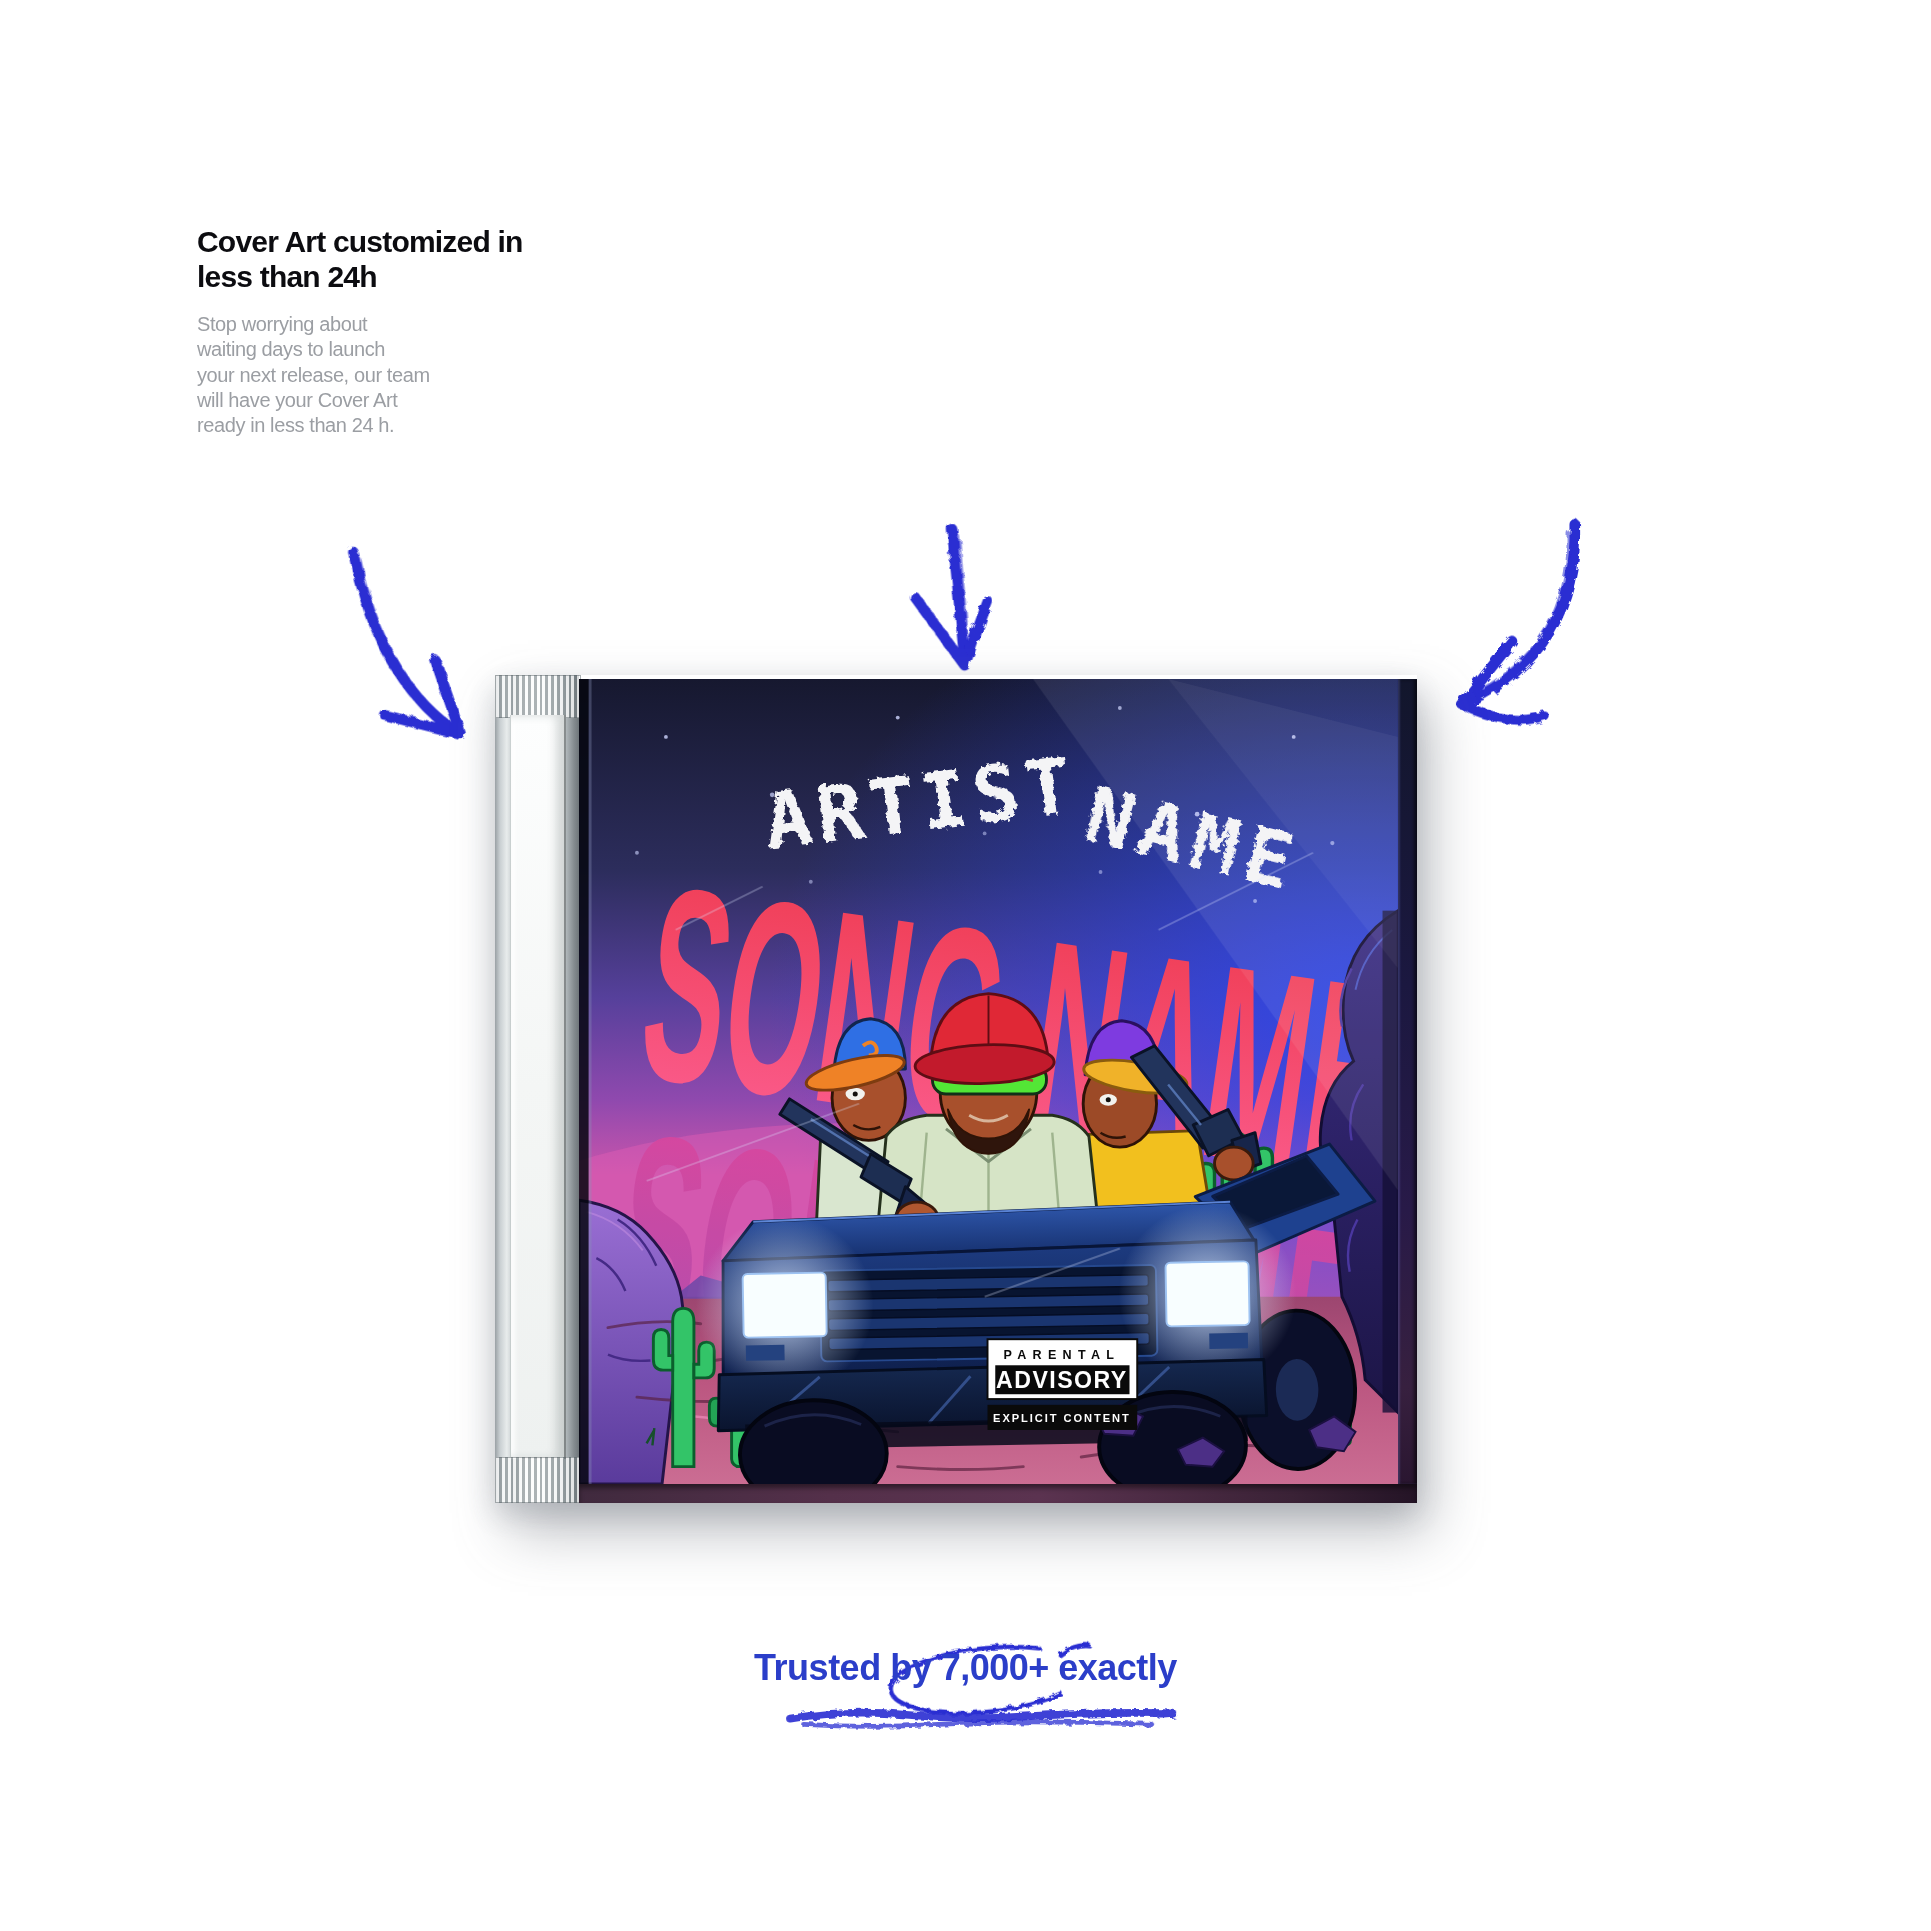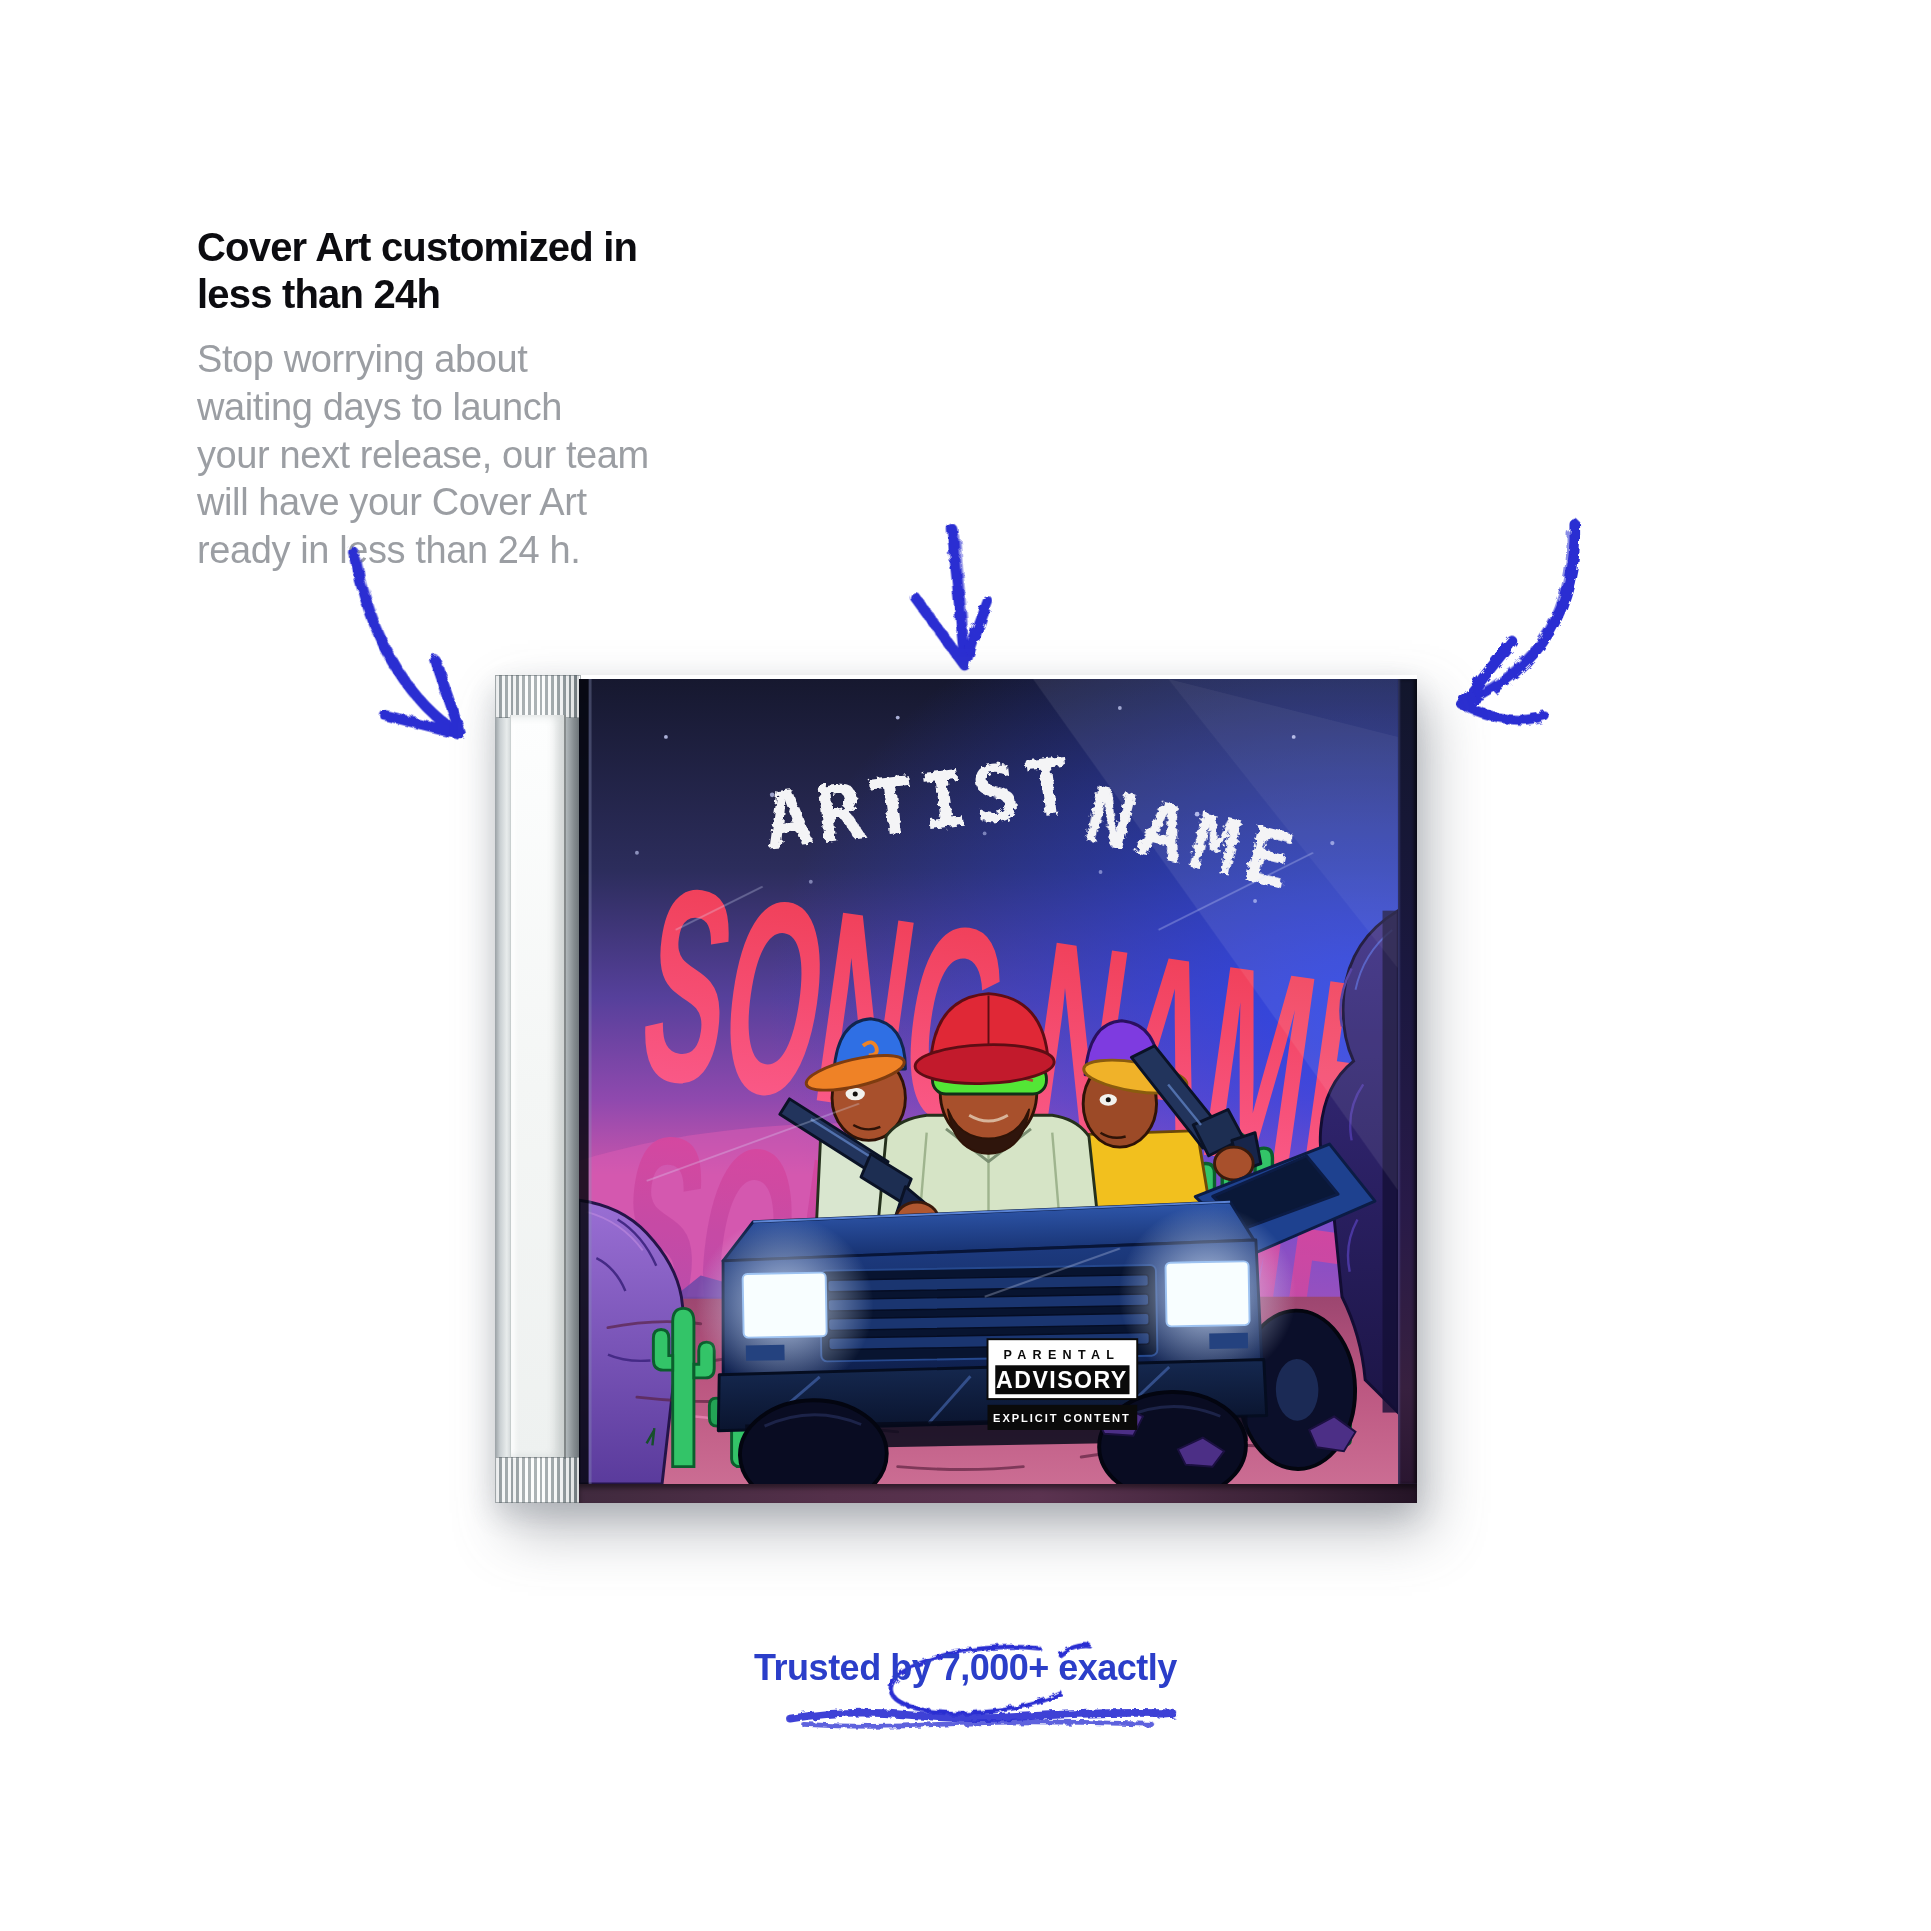--- a/index.html
+++ b/index.html
@@ -8,23 +8,23 @@
     --heading:#0c0c10;
     --body_text:#9b9ea3;
   }
   *{margin:0;padding:0;box-sizing:border-box;}
   html,body{width:1931px;height:1931px;background:#ffffff;overflow:hidden;
     font-family:"Liberation Sans", sans-serif;}
   .page{position:relative;width:1931px;height:1931px;background:#fff;}
 
   
   .col{position:absolute;top:224px;width:541px;}
-  .col h3{font-size:40px;font-weight:700;color:var(--heading);line-height:1.18;
+  .col h3{font-size:30px;font-weight:700;color:var(--heading);line-height:1.18;
     letter-spacing:-0.8px;white-space:pre-line;}
-  .col p{margin-top:17.4px;font-size:38px;font-weight:500;color:var(--body_text);
+  .col p{margin-top:17.4px;font-size:20px;font-weight:500;color:var(--body_text);
     line-height:1.26;letter-spacing:-0.4px;white-space:pre-line;}
   .col-1{left:197px;}
   .col-2{left:804px;}
   .col-3{left:1413px;width:502px;}
 
   
   .arrows-svg{position:absolute;left:0;top:0;width:1931px;height:1931px;pointer-events:none;}
   .scribble{stroke:var(--scribble_blue);fill:none;stroke-linecap:round;stroke-linejoin:round;}
 
   

